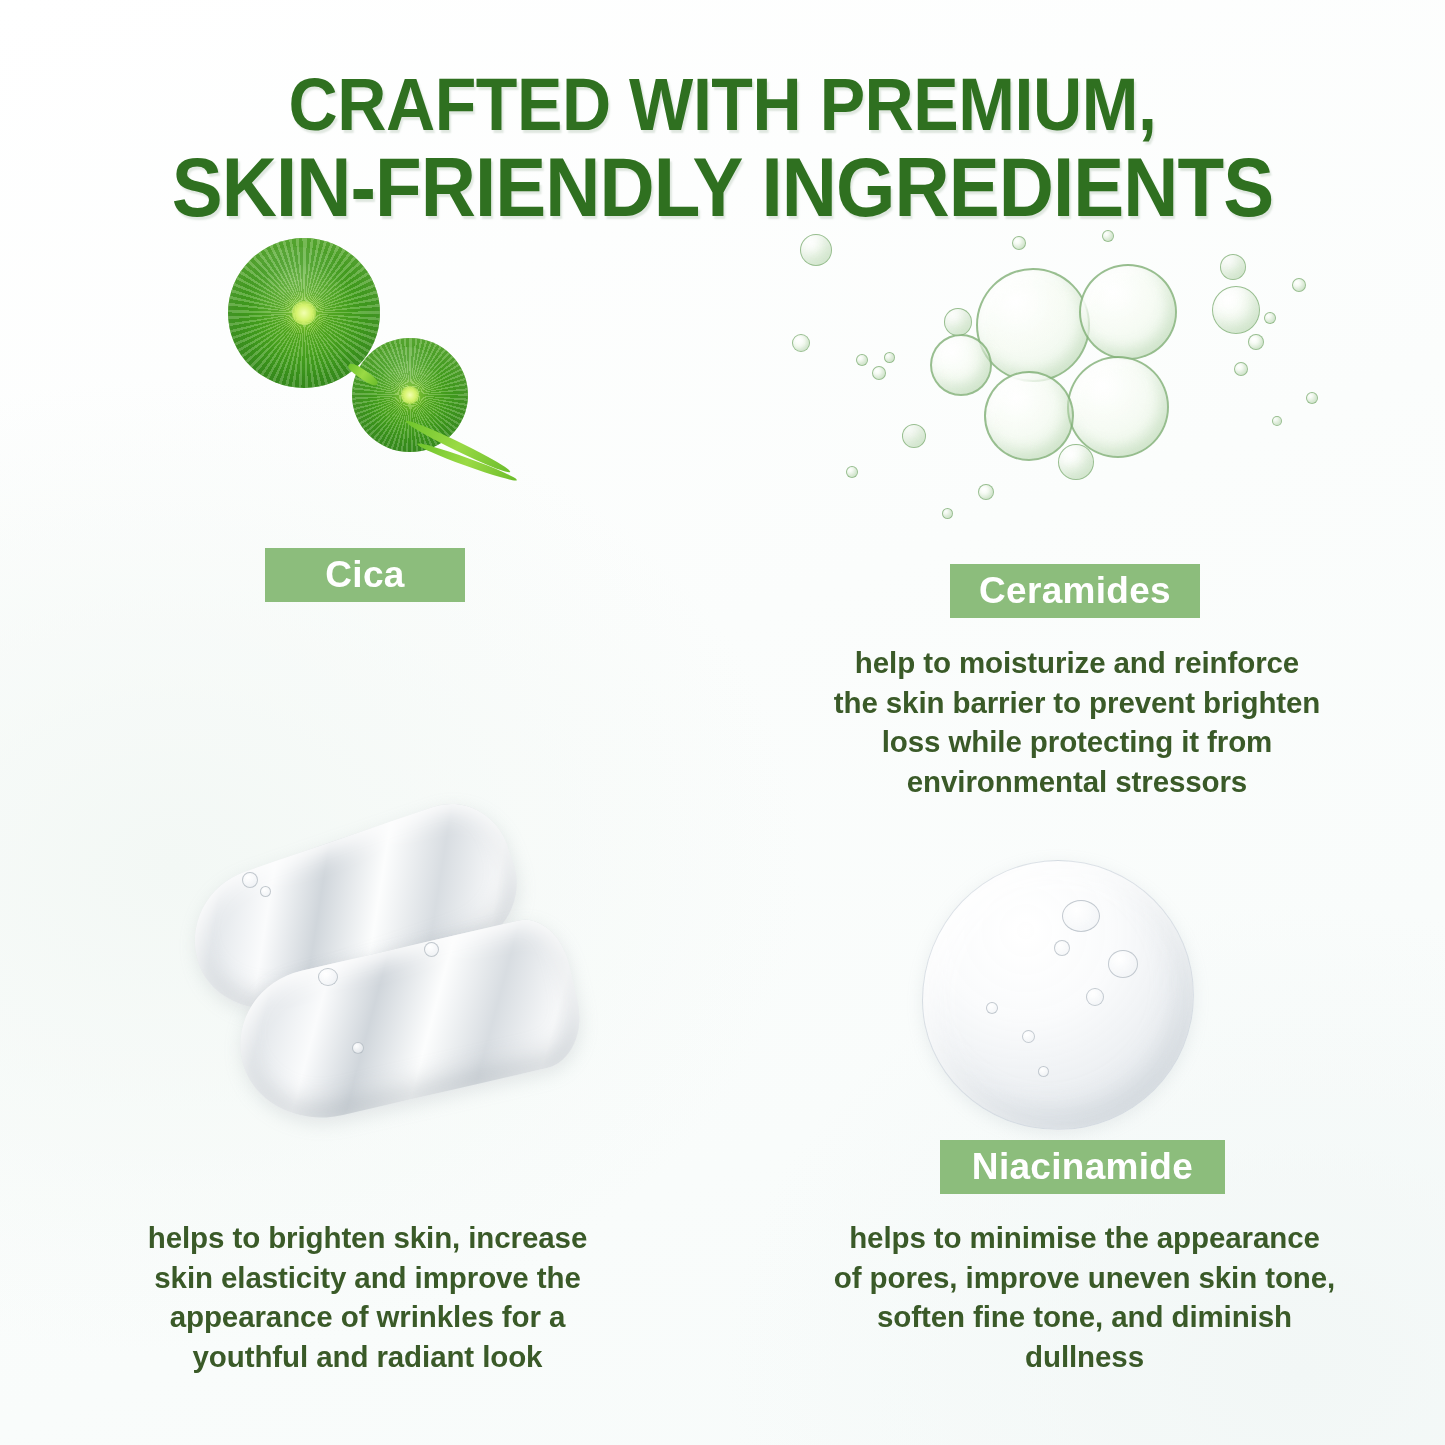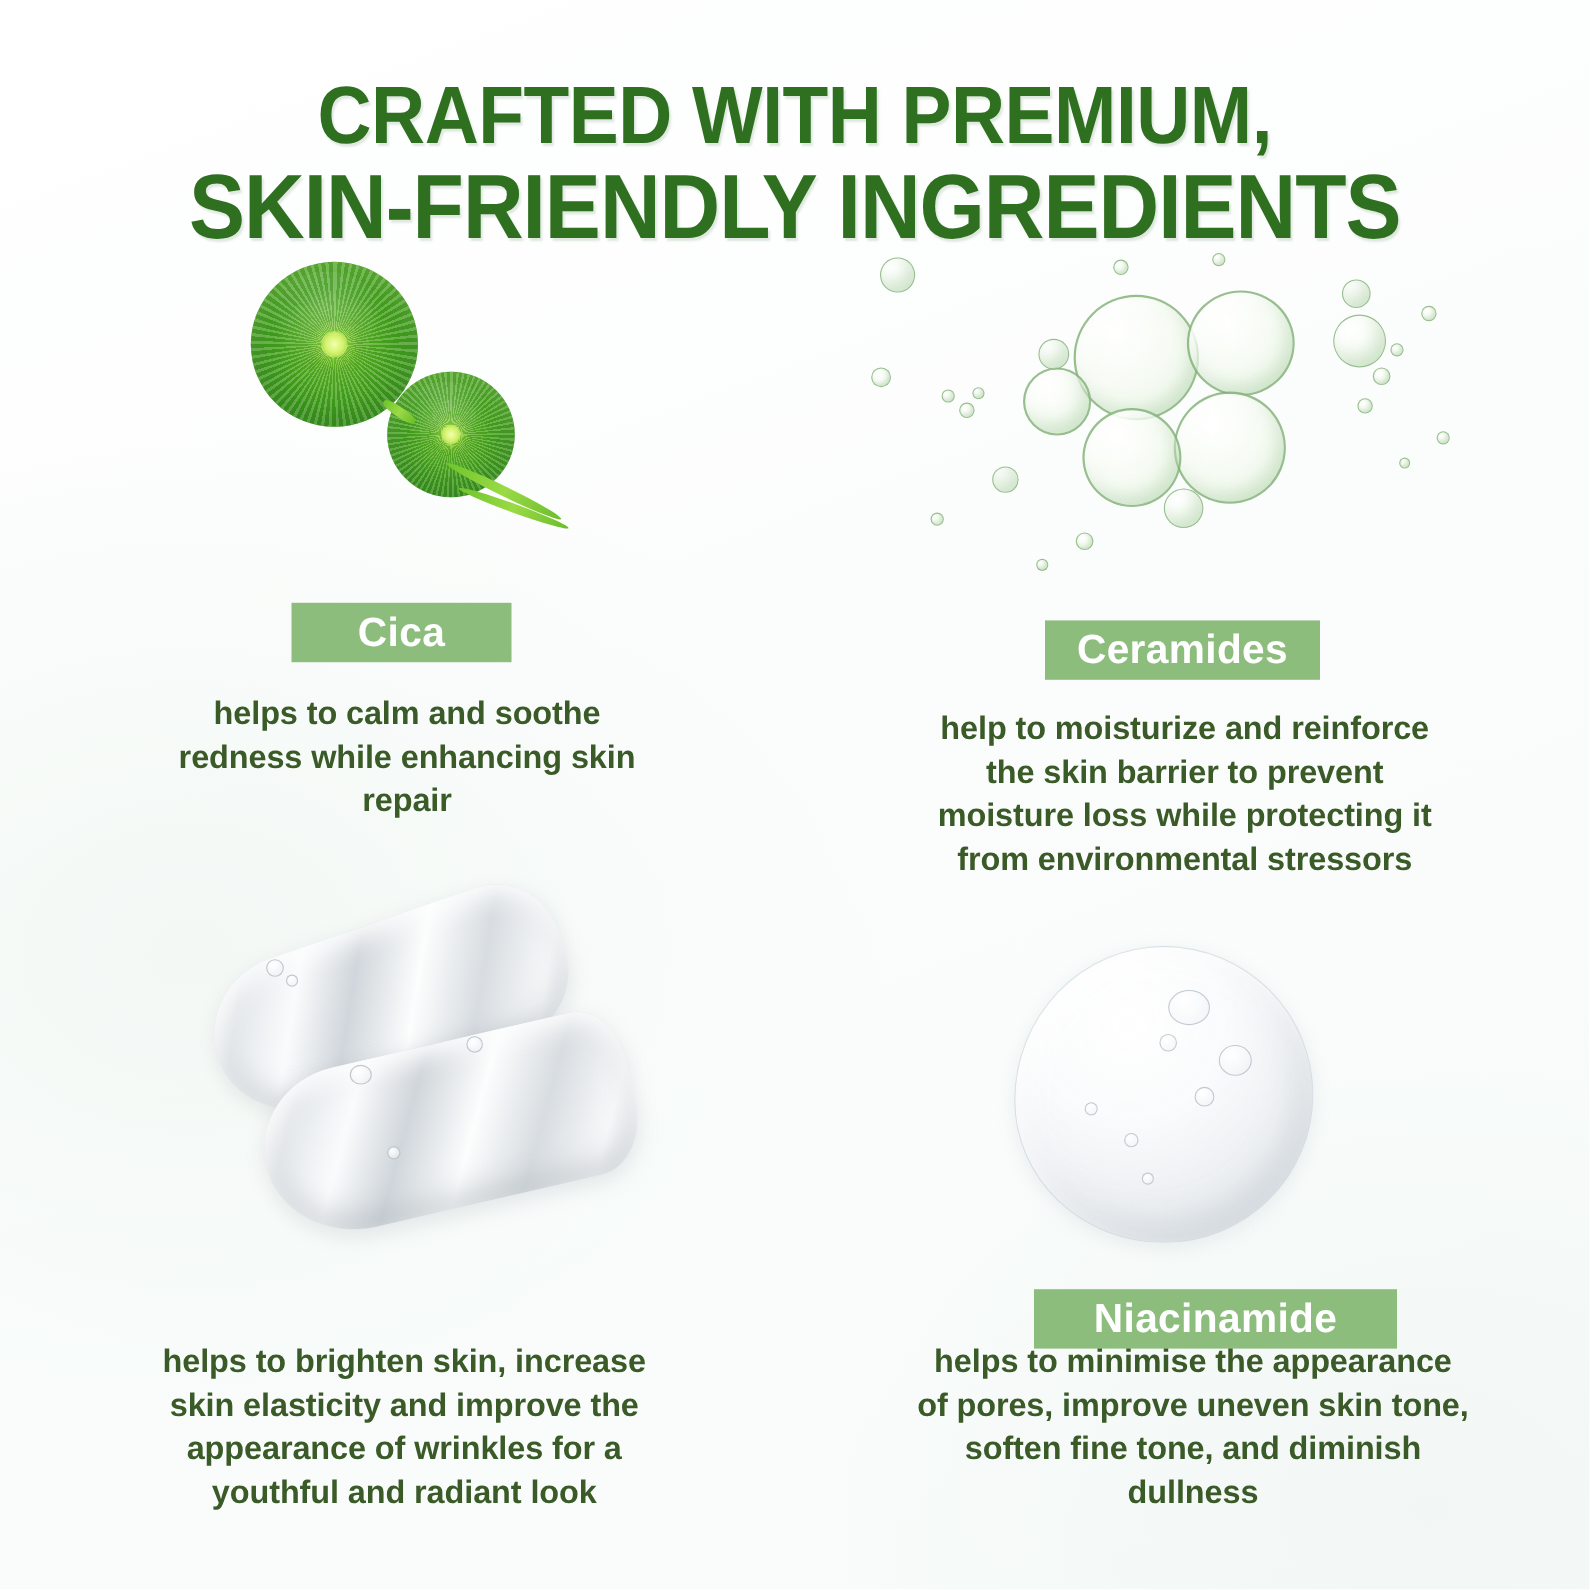--- a/index.html
+++ b/index.html
@@ -212,21 +212,20 @@
       </div>
 
       <div class="stem" style="left:146px; top:140px; width:34px; height:9px; transform:rotate(34deg);"></div>
 
       <div class="stem" style="left:200px; top:212px; width:116px; height:9px; transform:rotate(26deg) skewX(-8deg); border-radius:50%;"></div>
       <div class="stem" style="left:214px; top:228px; width:106px; height:8px; transform:rotate(20deg) skewX(-6deg); border-radius:50%;"></div>
     </div>
 
     <div class="chip" style="left:265px; top:333px; width:200px;">Cica</div>
 
-    <div class="desc" style="left:150px; top:414px; width:440px;">helps to calm and soothe redness while enhancing skin repair</div>
   </div>
 
   <div class="cell" style="left:722px; top:216px; width:723px; height:575px;">
 
     <div class="cell-art" style="left:50px; top:0px; width:620px; height:310px;">
 
       <div class="bub" style="left:204px; top:52px; width:110px; height:110px;"></div>
       <div class="bub" style="left:307px; top:48px; width:94px; height:92px;"></div>
       <div class="bub" style="left:295px; top:140px; width:98px; height:98px;"></div>
       <div class="bub" style="left:212px; top:155px; width:86px; height:86px;"></div>
@@ -251,21 +250,21 @@
       <div class="bub sm" style="left:130px; top:208px; width:22px; height:22px;"></div>
       <div class="bub xs" style="left:74px; top:250px; width:10px; height:10px;"></div>
       <div class="bub xs" style="left:206px; top:268px; width:14px; height:14px;"></div>
       <div class="bub xs" style="left:170px; top:292px; width:9px; height:9px;"></div>
       <div class="bub xs" style="left:240px; top:20px; width:12px; height:12px;"></div>
       <div class="bub xs" style="left:330px; top:14px; width:10px; height:10px;"></div>
     </div>
 
     <div class="chip" style="left:228px; top:348px; width:250px;">Ceramides</div>
 
-    <div class="desc" style="left:110px; top:427px; width:490px;">help to moisturize and reinforce the skin barrier to prevent moisture loss while protecting it from environmental stressors</div>
+    <div class="desc" style="left:110px; top:427px; width:490px;">help to moisturize and reinforce the skin barrier to prevent brighten loss while protecting it from environmental stressors</div>
   </div>
 
   <div class="cell" style="left:0; top:800px; width:722px; height:600px;">
 
     <div class="cell-art" style="left:180px; top:20px; width:400px; height:300px;">
       <div class="swipe swipe-a" style="left:10px; top:18px;">
       </div>
       <div class="swipe swipe-b" style="left:58px; top:128px;">
       </div>
       <div class="gel-bub" style="left:62px; top:52px; width:14px; height:14px;"></div>
@@ -286,18 +285,18 @@
       </div>
       <div class="drop-bub" style="left:160px; top:50px; width:36px; height:30px;"></div>
       <div class="drop-bub" style="left:206px; top:100px; width:28px; height:26px;"></div>
       <div class="drop-bub tiny" style="left:152px; top:90px; width:14px; height:14px;"></div>
       <div class="drop-bub tiny" style="left:184px; top:138px; width:16px; height:16px;"></div>
       <div class="drop-bub tiny" style="left:120px; top:180px; width:11px; height:11px;"></div>
       <div class="drop-bub tiny" style="left:84px; top:152px; width:10px; height:10px;"></div>
       <div class="drop-bub tiny" style="left:136px; top:216px; width:9px; height:9px;"></div>
     </div>
 
-    <div class="chip" style="left:218px; top:340px; width:330px;margin-top:32px;">Niacinamide</div>
+    <div class="chip" style="left:218px; top:340px; width:285px;">Niacinamide</div>
 
     <div class="desc" style="left:110px; top:418px; width:505px;">helps to minimise the appearance of pores, improve uneven skin tone, soften fine tone, and diminish dullness</div>
   </div>
 
 </div>
 
 </body></html>

